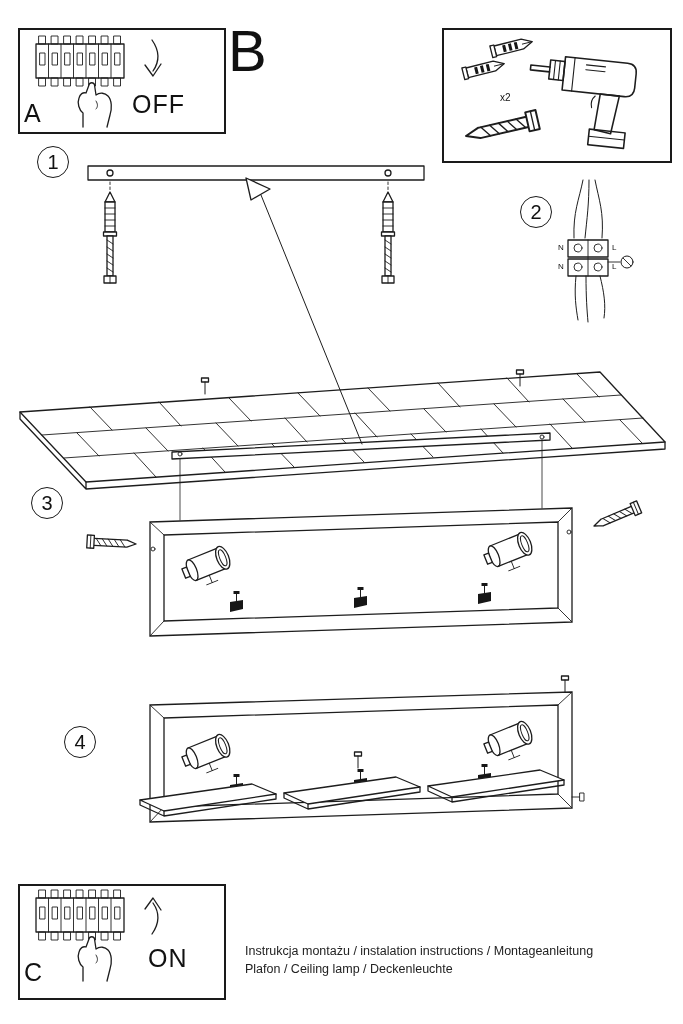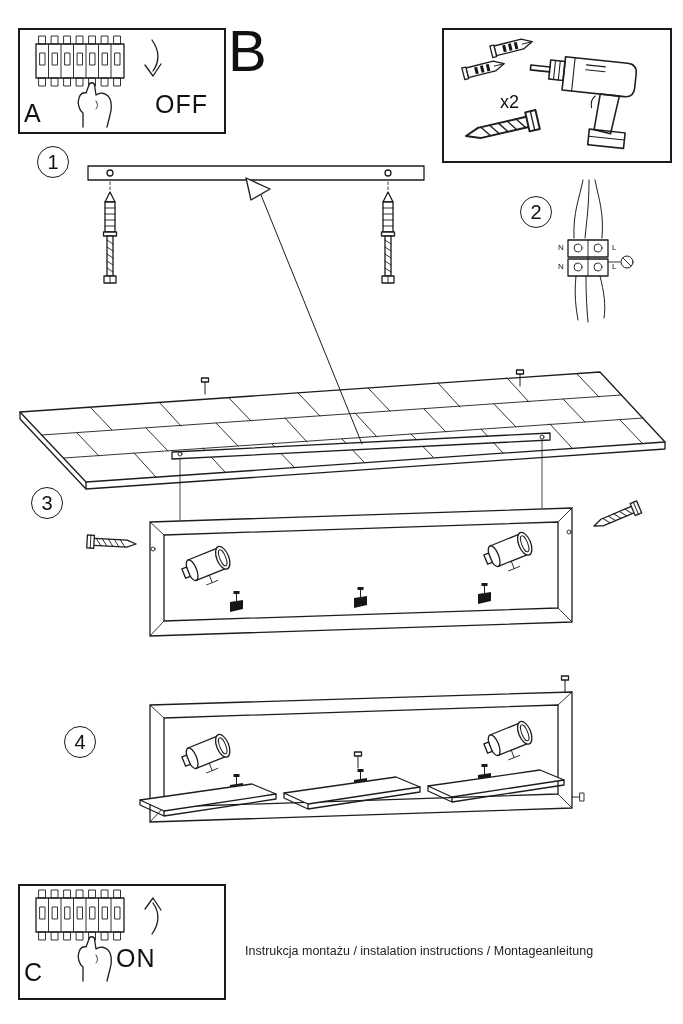--- a/index.html
+++ b/index.html
@@ -18,23 +18,23 @@
     display:flex;align-items:center;justify-content:center;font-size:20px;background:#fff;
   }
   .s1{left:37px;top:146px;}
   .s2{left:520px;top:196px;}
   .s3{left:31px;top:487px;}
   .s4{left:64px;top:726px;}
   .corner-label{position:absolute;font-size:25px;font-weight:400;}
   .lbl-a{left:24px;top:99px;}
   .lbl-c{left:24px;top:958px;}
   .state-label{position:absolute;font-size:25px;font-weight:400;letter-spacing:1px;}
-  .lbl-off{left:132px;top:90px;margin-left:23px;}
-  .lbl-on{left:116px;top:944px;}
-  .lbl-x2{position:absolute;left:500px;top:92px;font-size:18px;}
+  .lbl-off{left:132px;top:90px;}
+  .lbl-on{left:148px;top:944px;}
+  .lbl-x2{position:absolute;left:500px;top:92px;font-size:10px;}
   .wire-lbl{position:absolute;font-size:8px;line-height:1;}
   .wl-tl{left:558px;top:244px;}
   .wl-tr{left:612px;top:244px;}
   .wl-bl{left:558px;top:263px;}
   .wl-br{left:612px;top:263px;}
   .footer{position:absolute;left:245px;top:922px;font-size:12.5px;line-height:1.45;color:#222;margin-top:20px;}
   svg.art{position:absolute;left:0;top:0;pointer-events:none;}
 </style>
 </head>
 <body>
@@ -280,15 +280,16 @@
   <div class="wire-lbl wl-tl">N</div>
   <div class="wire-lbl wl-tr">L</div>
   <div class="wire-lbl wl-bl">N</div>
   <div class="wire-lbl wl-br">L</div>
 
   <div class="corner-label lbl-c">C</div>
   <div class="state-label lbl-on">ON</div>
 
   <div class="footer">
     <div>Instrukcja montażu / instalation instructions / Montageanleitung</div>
+    <div>Plafon / Ceiling lamp / Deckenleuchte</div>
   </div>
 
 </div>
 
 </body></html>

